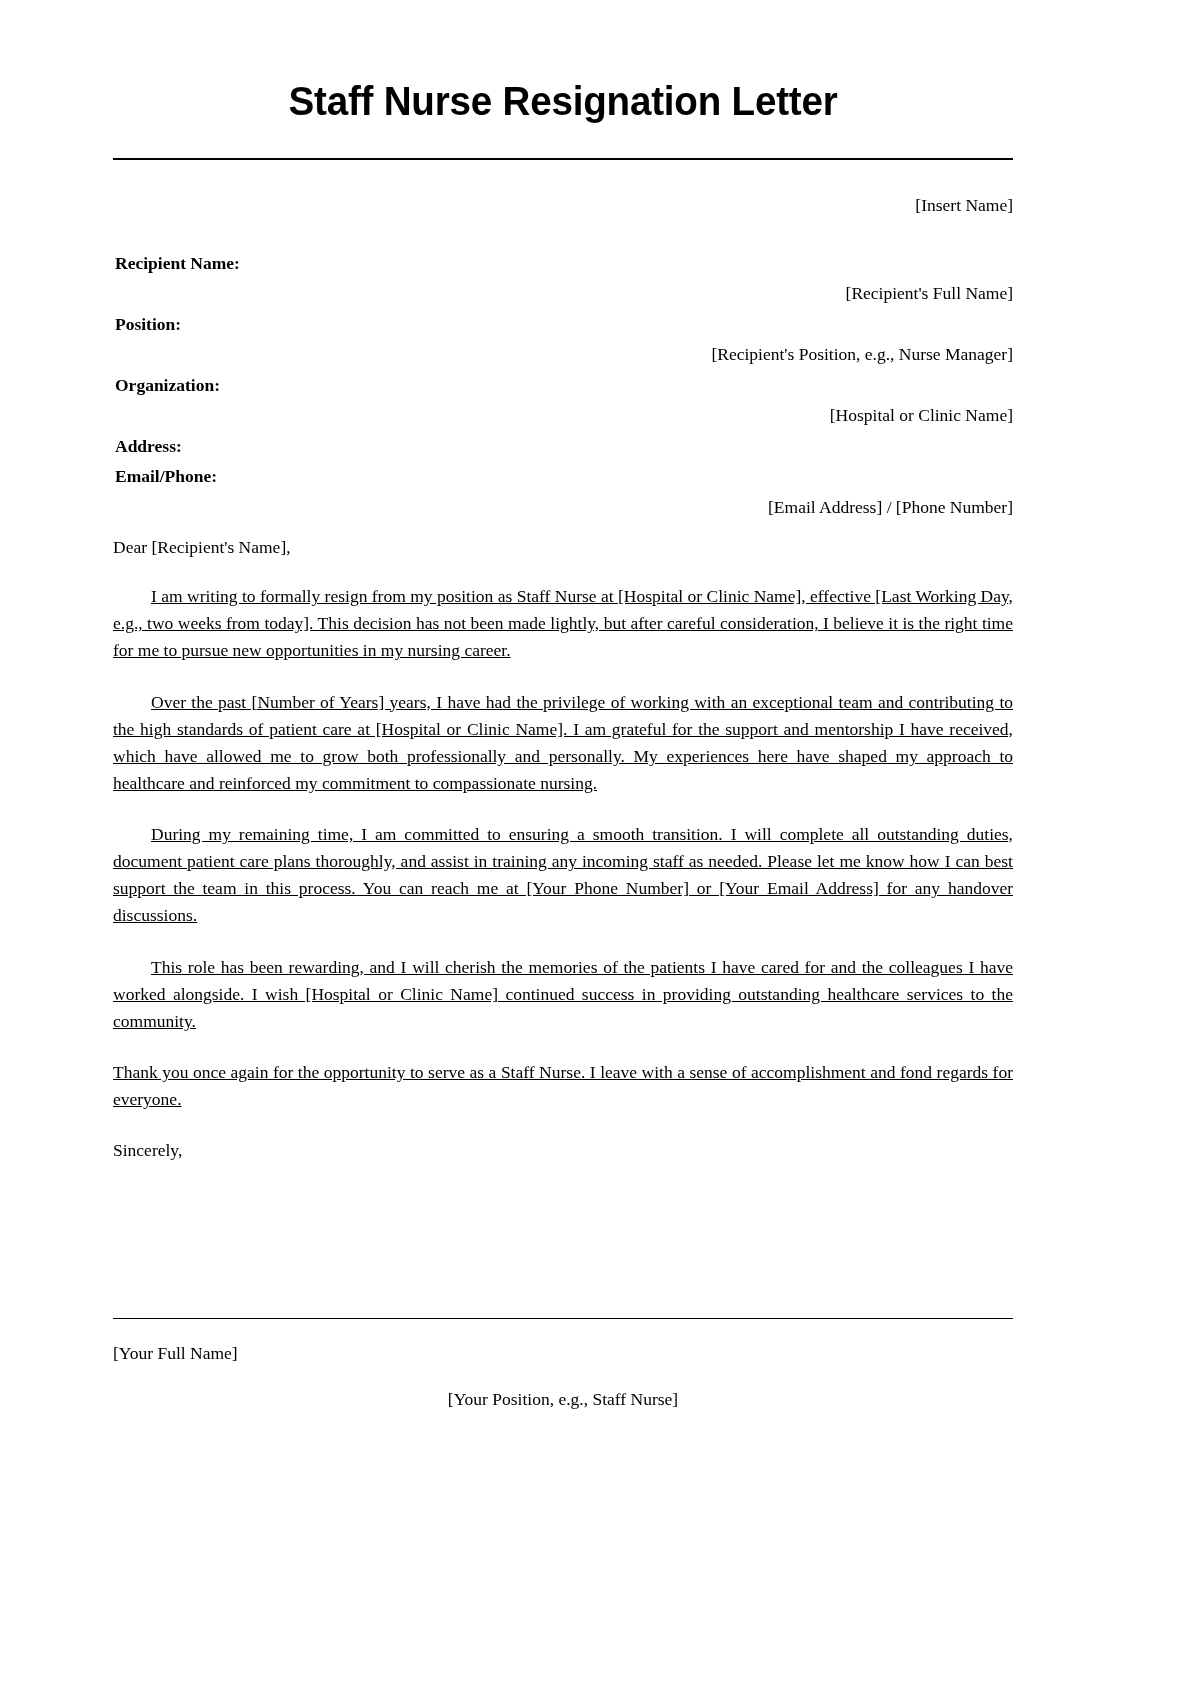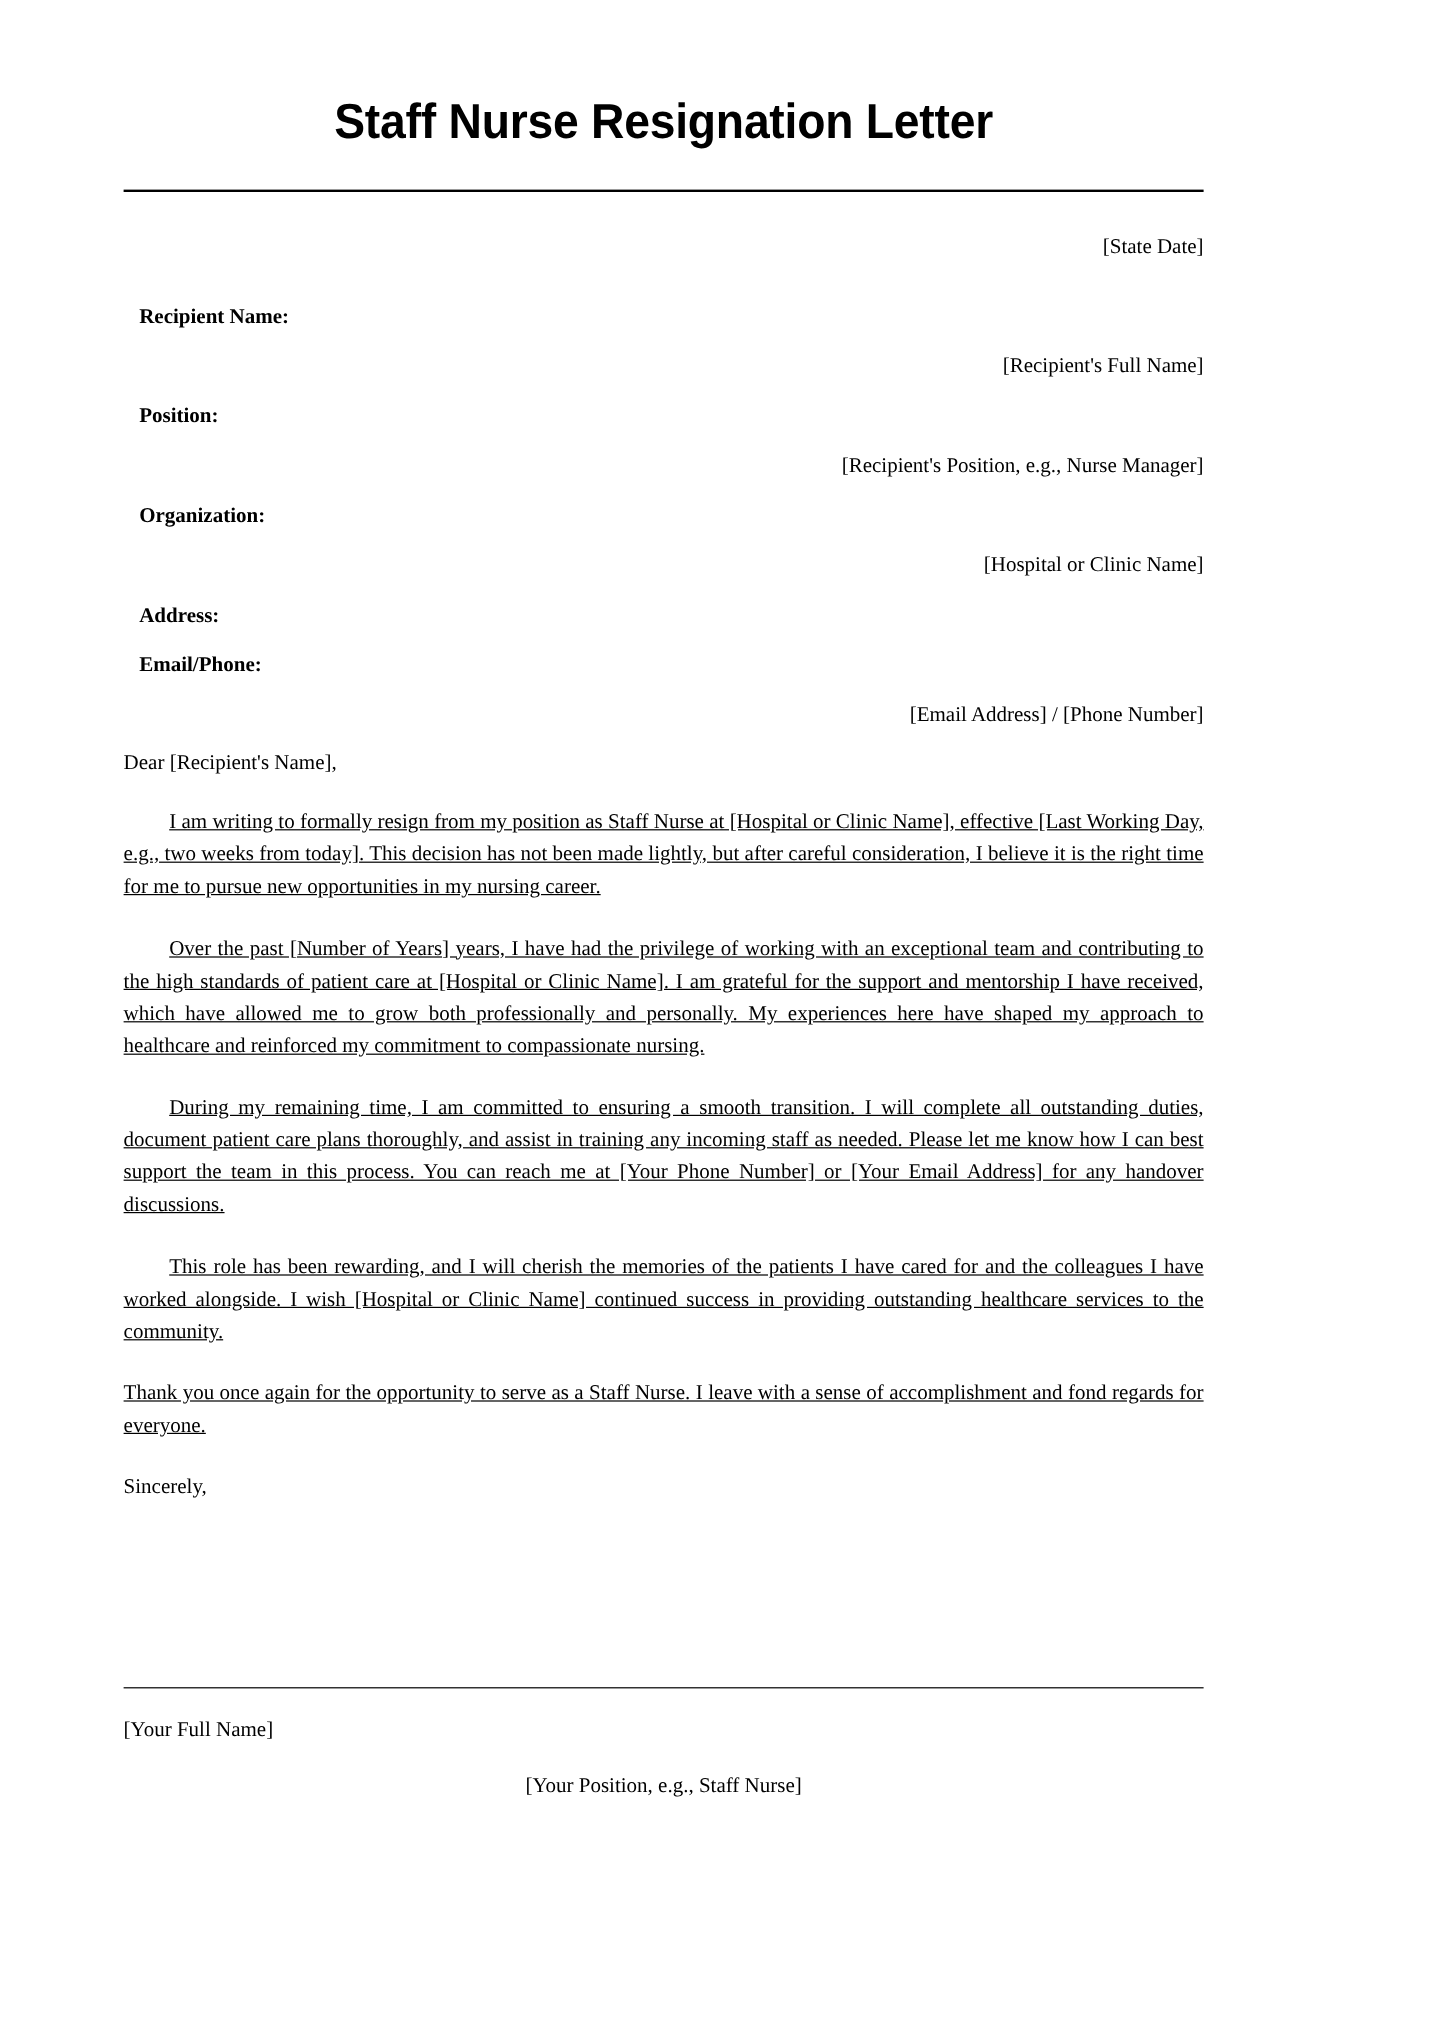--- a/index.html
+++ b/index.html
@@ -21,21 +21,21 @@
     width: 1200px;
     height: 1697px;
     background: #ffffff;
     box-sizing: border-box;
     padding: 0;
     overflow: hidden;
   }
 
   .content {
     position: absolute;
-    left: 103px;
+    left: 113px;
     top: 0;
     width: 900px;
   }
 
   
   .title-block {
     padding-top: 78px;
   }
   .doc-title {
     font-family: "Liberation Sans Narrow", "Liberation Sans", "DejaVu Sans", sans-serif;
@@ -65,21 +65,21 @@
   }
 
   
   .recipient-block {
     margin-top: 30px;
   }
   .rcp-label {
     font-weight: bold;
     font-size: 17.5px;
     line-height: 1.63;
-    margin: 13px;
+    margin: 2px;
   }
   .rcp-value {
     font-size: 17.5px;
     line-height: 1.63;
     margin: 0;
     text-align: right;
   }
 
   
   .salutation {
@@ -138,21 +138,21 @@
 <body>
 
 <div class="page">
   <div class="content">
 
     <div class="title-block">
       <h1 class="doc-title">Staff Nurse Resignation Letter</h1>
       <hr class="title-rule">
     </div>
 
-    <p class="date-line">[State Date]</p>
+    <p class="date-line">[Insert Name]</p>
 
     <div class="recipient-block">
       <p class="rcp-label">Recipient Name:</p>
       <p class="rcp-value">[Recipient's Full Name]</p>
 
       <p class="rcp-label">Position:</p>
       <p class="rcp-value">[Recipient's Position, e.g., Nurse Manager]</p>
 
       <p class="rcp-label">Organization:</p>
       <p class="rcp-value">[Hospital or Clinic Name]</p>

